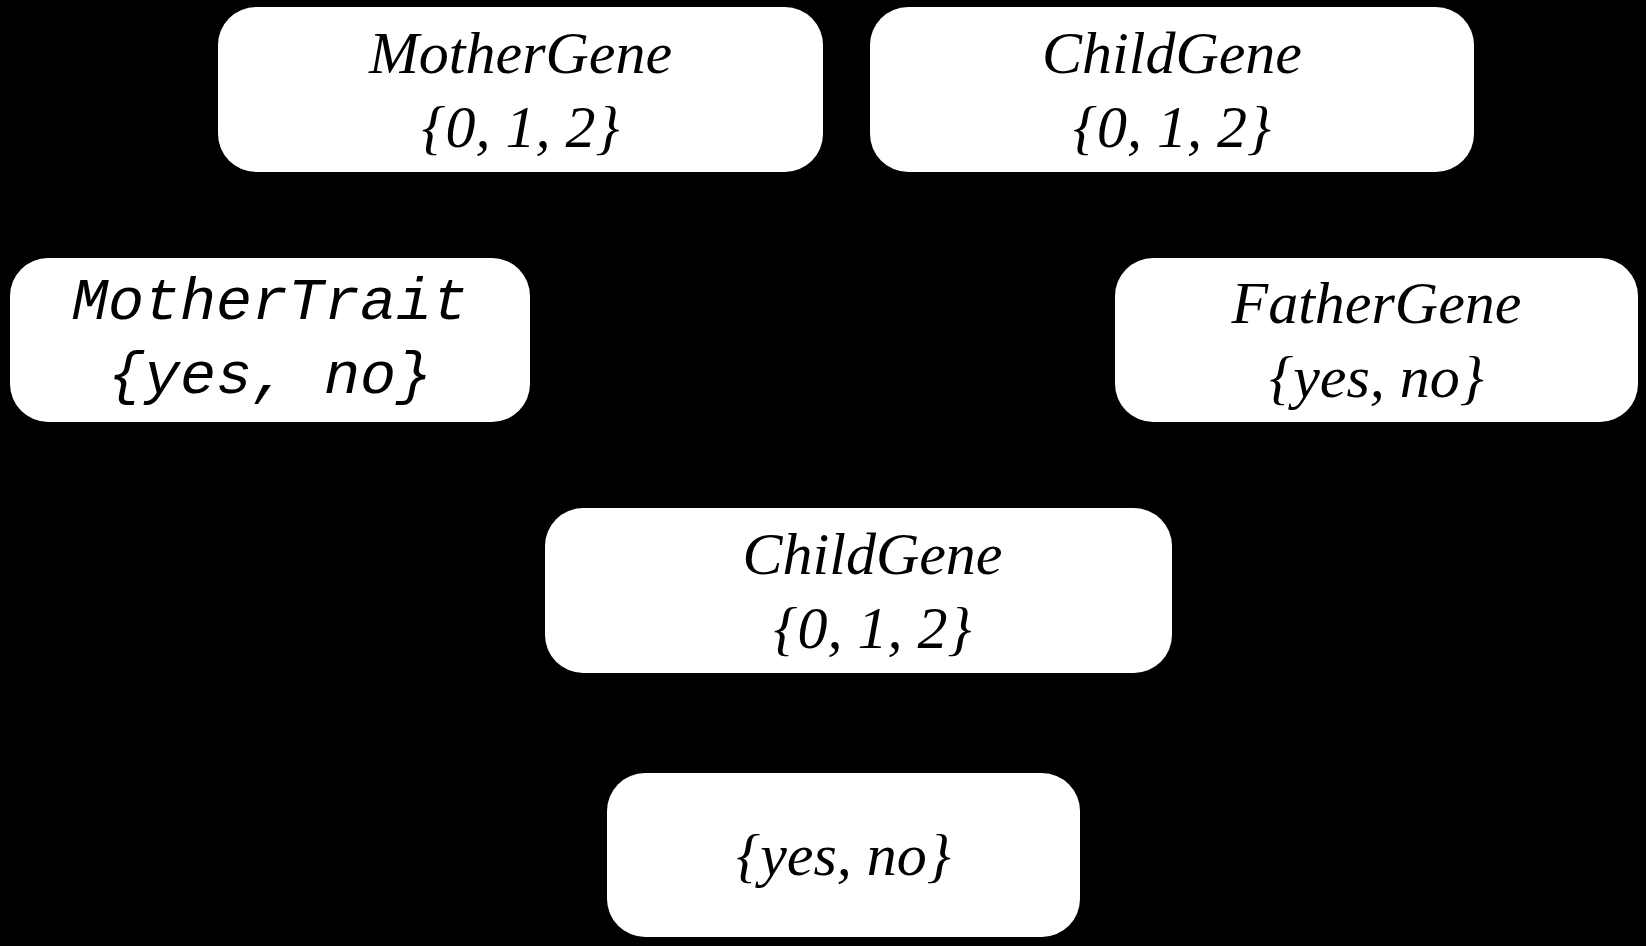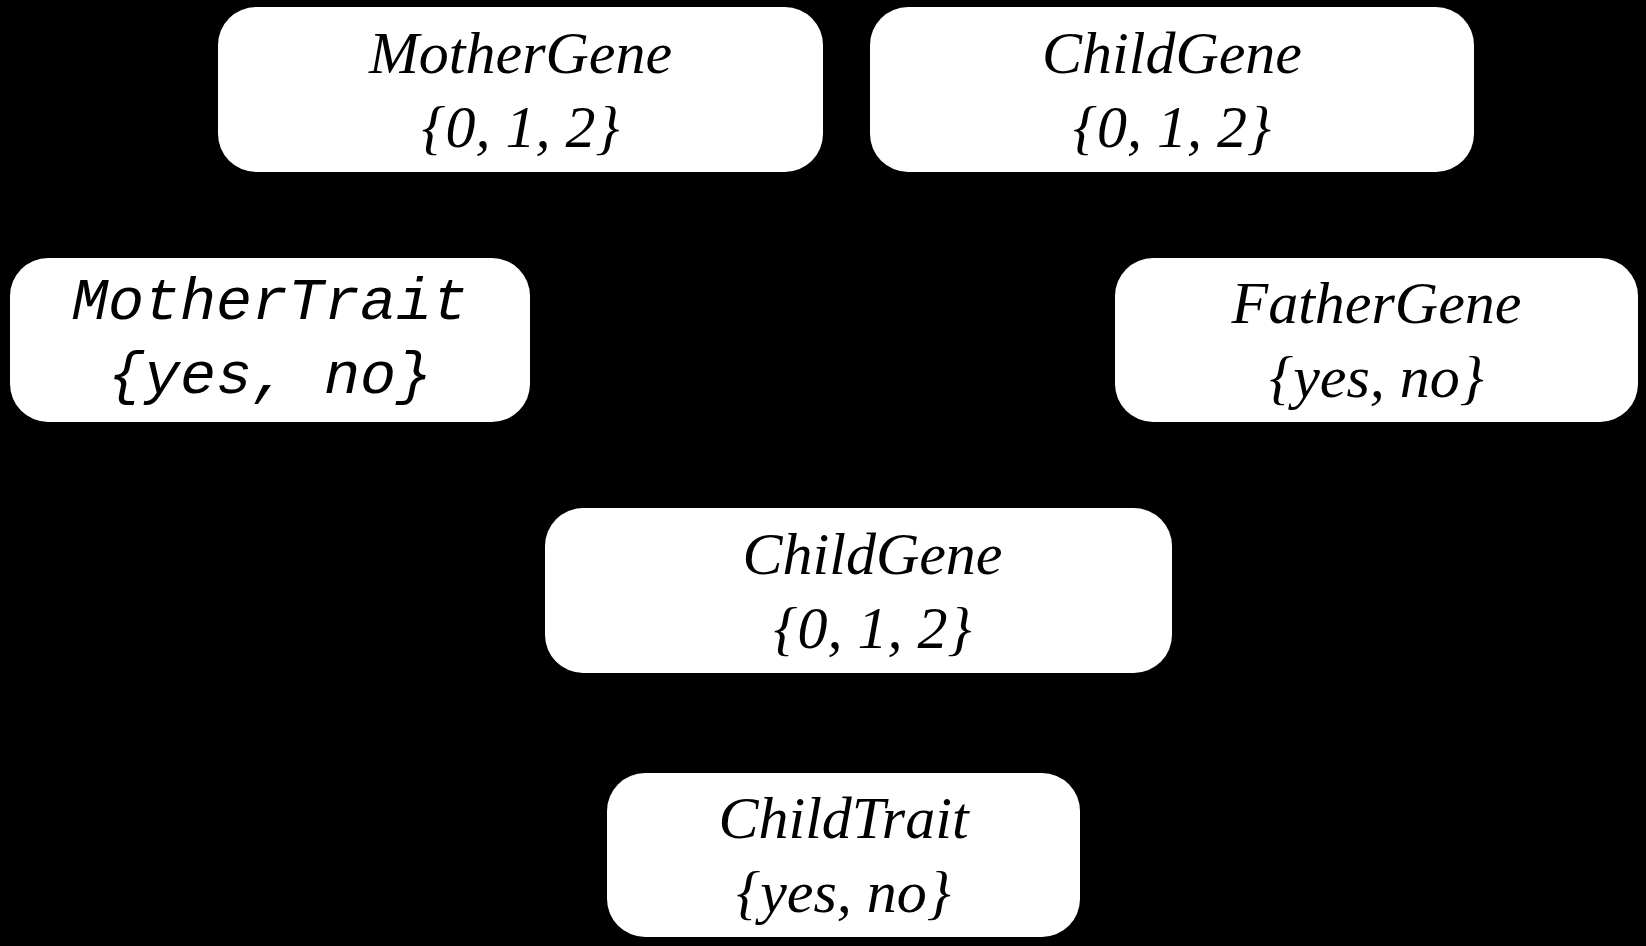--- a/index.html
+++ b/index.html
@@ -66,17 +66,16 @@
     <span class="node-label">FatherGene</span>
     <span class="node-values">{yes, no}</span>
   </div>
 
   <div class="node node-child-gene">
     <span class="node-label">ChildGene</span>
     <span class="node-values">{0, 1, 2}</span>
   </div>
 
   <div class="node node-child-trait">
-    <span class="node-label">ChildTrait</span>
     <span class="node-values">{yes, no}</span>
   </div>
 
 </div>
 
 </body></html>

